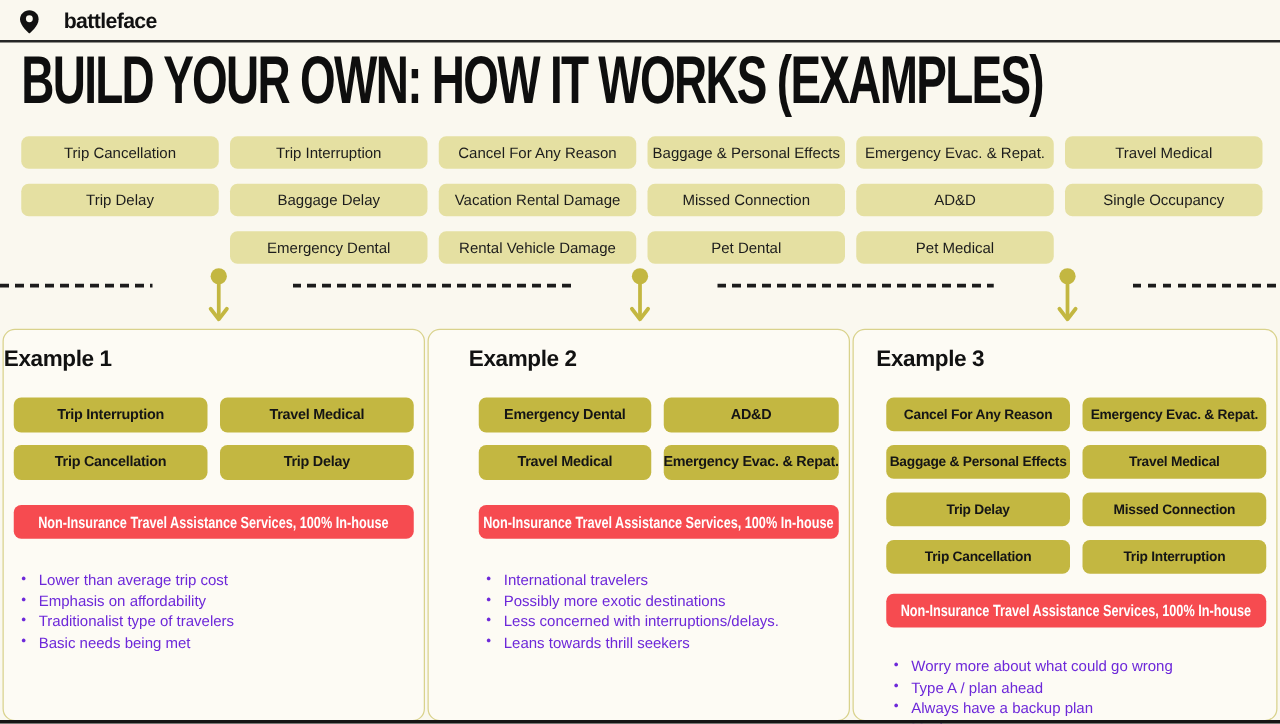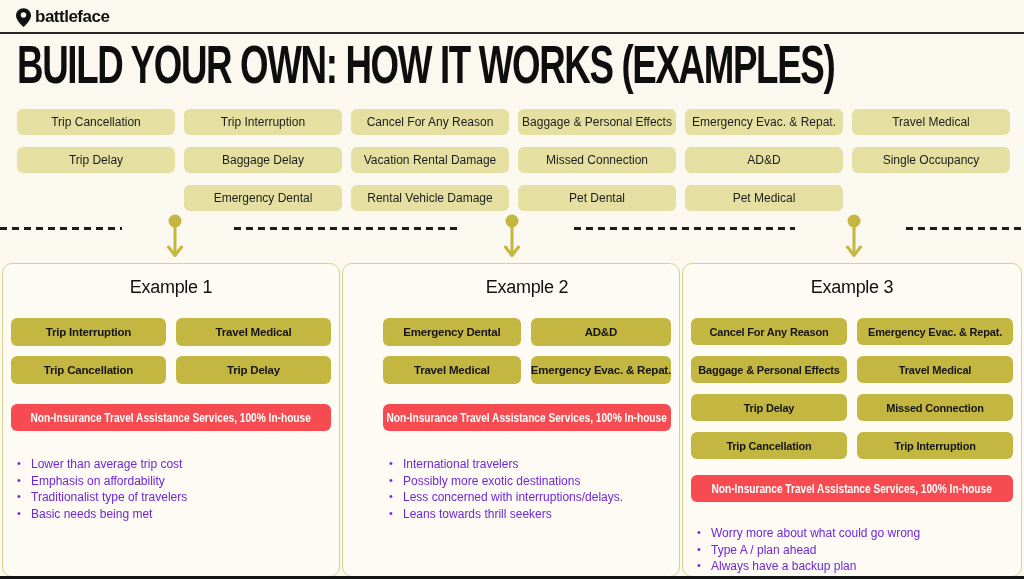--- a/index.html
+++ b/index.html
@@ -7,21 +7,21 @@
   body {
     position: relative;
     background: #faf8ef;
     font-family: "Liberation Sans", sans-serif;
     color: #121212;
     overflow: hidden;
   }
 
   
   .header { position:absolute; top:0; left:0; width:1024px; height:34px; border-bottom:2px solid #262626; }
-  .logo { position:absolute; left:16px; top:7px; display:flex; align-items:center; gap:4px; }
+  .logo { position:absolute; left:16px; top:7px; display:flex; align-items:center; gap:20px; }
   .logo svg { width:15px; height:19px; display:block; }
   .logo-text { font-size:17px; font-weight:bold; letter-spacing:-0.5px; color:#111; }
 
   
   .page-title {
     position:absolute; left:17px; top:37px;
     font-size:54px; font-weight:bold; letter-spacing:-2px; line-height:1;
     white-space:nowrap; color:#0e0e0e;
     transform:scaleX(0.68); transform-origin:left top;
   }
@@ -50,23 +50,23 @@
   .arrow { position:absolute; top:214px; width:18px; height:48px; }
   #arrow-1 { left:166px; } #arrow-2 { left:503px; } #arrow-3 { left:845px; }
 
   
   .card {
     position:absolute; top:263px; height:314px;
     background:#fdfbf4; border:1.5px solid #d9d28c; border-radius:10px;
   }
   #card-1 { left:2px;   width:338px; }
   #card-2 { left:342px; width:338px;padding-left:32px; }
-  #card-3 { left:682px; width:340px; }
-
-  .card-title { margin-top:13px; text-align:center; font-size:18px; font-weight:normal; letter-spacing:-0.3px; color:#111; }
+  #card-3 { left:682px; width:340px;padding-left:18px; }
+
+  .card-title { margin-top:13px; text-align:left; font-size:18px; font-weight:bold; letter-spacing:-0.3px; color:#111; }
 
   .pill-grid {
     display:grid; grid-template-columns:1fr 1fr;
     column-gap:10px; row-gap:10px; margin:20px 8px 0;
   }
   .coverage-pill {
     height:28px; background:#c3b741; border-radius:6px;
     display:flex; align-items:center; justify-content:center;
     font-weight:bold; font-size:11.5px; letter-spacing:-0.2px;
     white-space:nowrap; color:#151515;

